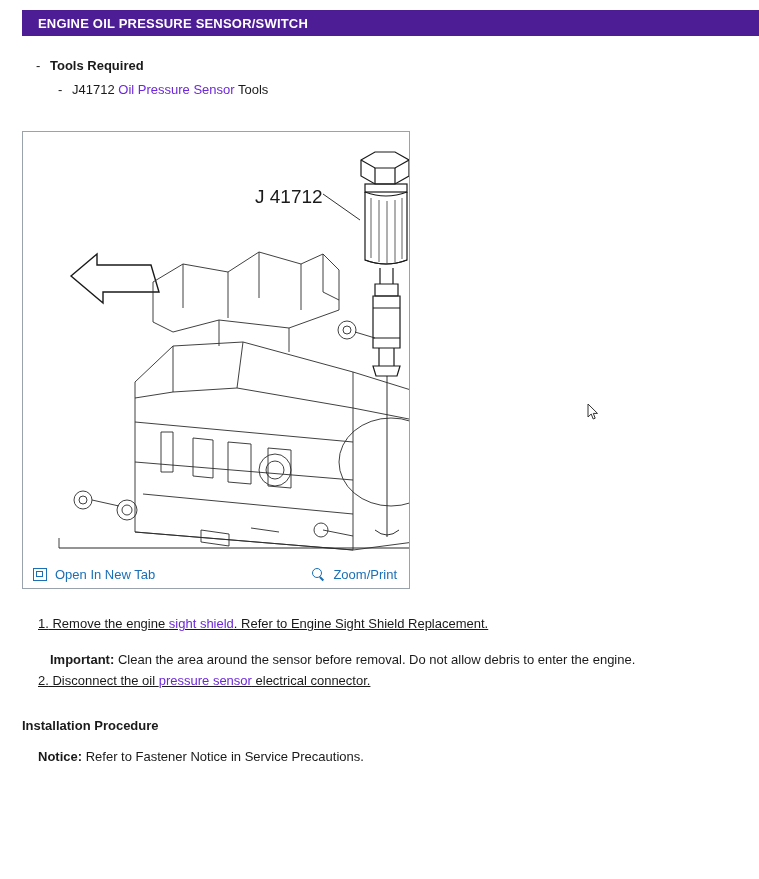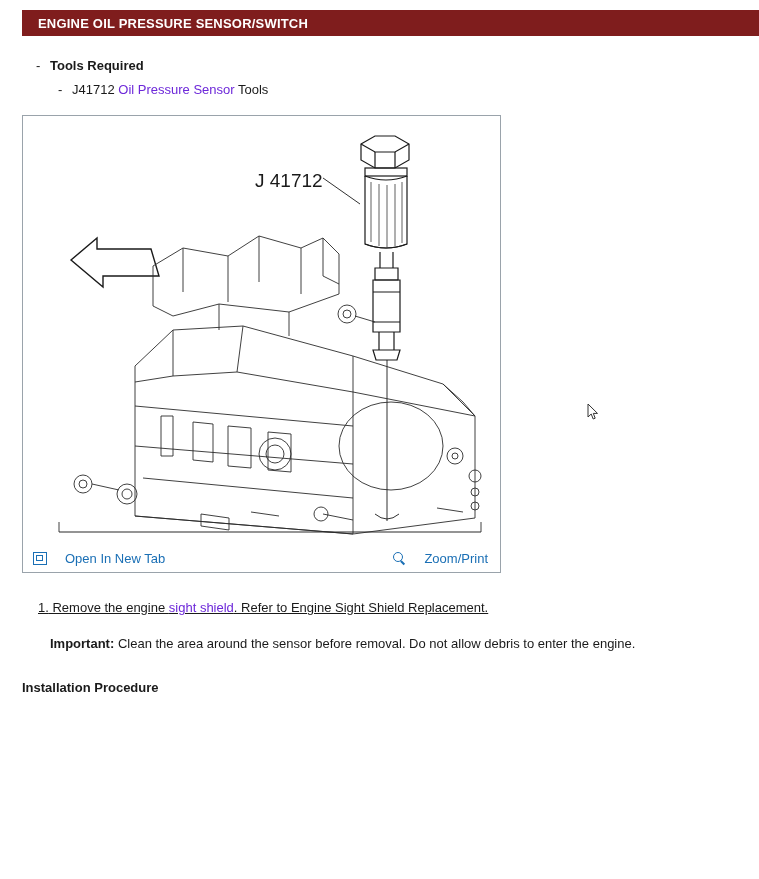--- a/index.html
+++ b/index.html
@@ -28,21 +28,21 @@
     position: absolute;
     left: 14px;
     top: 0;
     width: 745px;
   }
   
   .title-bar {
     margin: 10px 0 0 8px;
     width: 737px;
     height: 26px;
-    background: #7f1d1d;
+    background: #4c1d95;
     display: flex;
     align-items: center;
   }
   .title-bar .title-text {
     color: #ffffff;
     font-size: 13px;
     font-weight: bold;
     letter-spacing: 0.2px;
     padding-left: 16px;
   }
@@ -75,23 +75,23 @@
     cursor: pointer;
   }
   .section-heading {
     font-weight: bold;
     font-size: 13px;
     margin-top: 24px;
     padding-left: 8px;
   }
   
   .figure {
-    margin-top: 16px;
+    margin-top: 32px;
     margin-left: 8px;
-    width: 479px;
+    width: 388px;
     border: 1px solid #9aa3ab;
     background: #ffffff;
     box-sizing: border-box;
   }
   .figure-canvas {
     height: 428px;
     position: relative;
     overflow: hidden;
   }
   .figure-canvas svg { display: block; }
@@ -99,21 +99,21 @@
     height: 28px;
     display: flex;
     align-items: center;
     justify-content: space-between;
     padding: 0 12px 0 10px;
     box-sizing: border-box;
   }
   .foot-item {
     display: flex;
     align-items: center;
-    gap: 18px;
+    gap: 8px;
     color: #1a6fb5;
     font-size: 13px;
     cursor: pointer;
   }
   .icon-box {
     width: 12px;
     height: 11px;
     border: 1px solid #1a6fb5;
     position: relative;
     display: inline-block;
@@ -305,25 +305,31 @@
 
   <div class="steps">
     <div class="step">
       <span>1.</span><span> Remove the engine </span><a class="link">sight shield</a><span>. Refer to Engine Sight Shield Replacement.</span>
     </div>
 
     <div class="note">
       <b>Important:</b><span> Clean the area around the sensor before removal. Do not allow debris to enter the engine.</span>
     </div>
 
+    <div class="step">
+      <span>2.</span><span> Disconnect the oil </span><a class="link">pressure sensor</a><span> electrical connector.</span>
+    </div>
 
   </div>
 
   <div class="install-heading">Installation Procedure</div>
 
+  <div class="notice">
+    <b>Notice:</b><span> Refer to Fastener Notice in Service Precautions.</span>
+  </div>
 
 </div>
 
 <div class="cursor">
   <svg width="12" height="18" viewBox="0 0 12 18" xmlns="http://www.w3.org/2000/svg">
     <path d="M1 1 L1 14 L4.2 11 L6.2 16 L8.2 15.2 L6.3 10.4 L10.5 10.4 Z" fill="#ffffff" stroke="#333333" stroke-width="1"></path>
   </svg>
 </div>
 
 </body></html>

